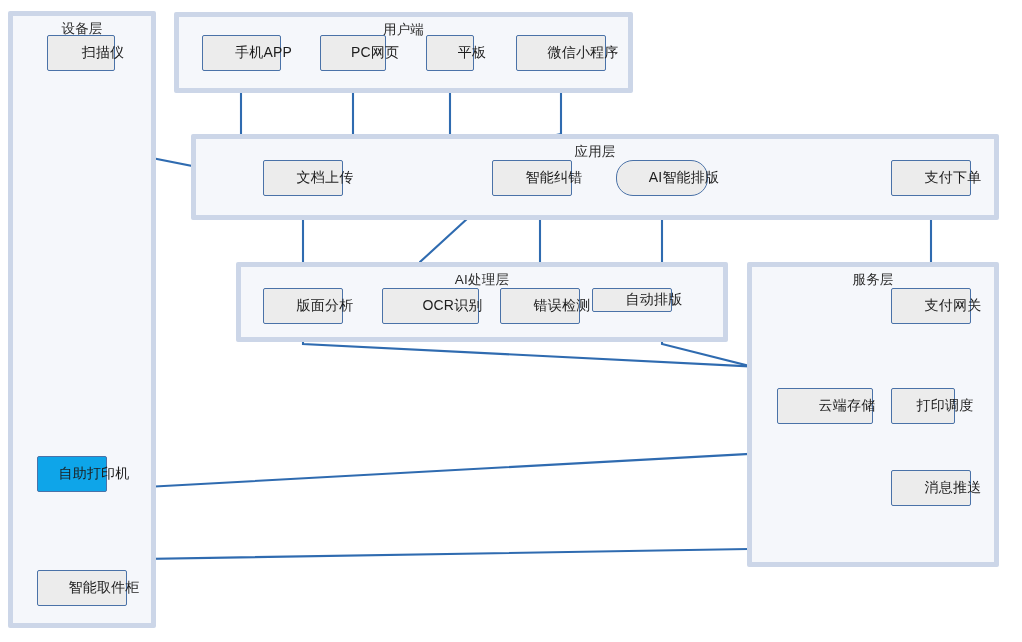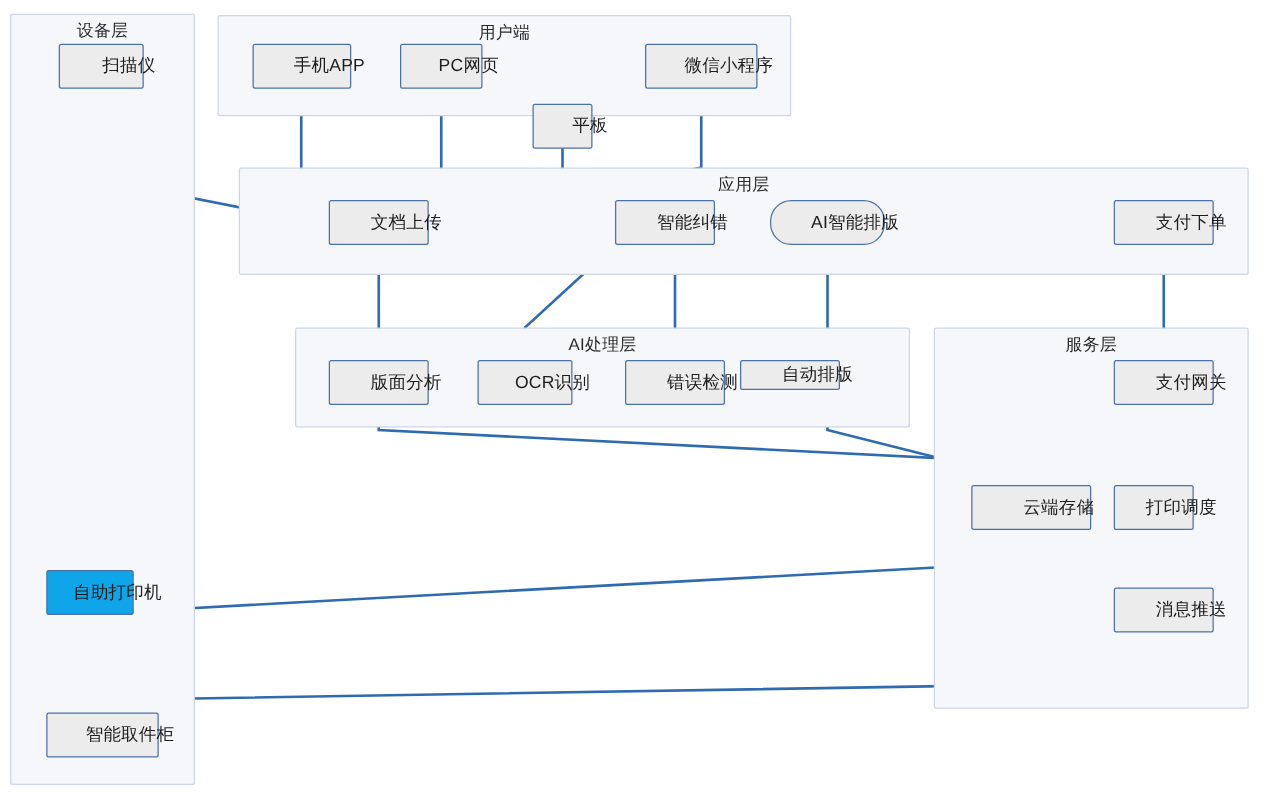--- a/index.html
+++ b/index.html
@@ -24,21 +24,21 @@
     left: 0;
     top: 0;
     width: 1022px;
     height: 642px;
     pointer-events: none;
   }
   .group {
     position: absolute;
     box-sizing: border-box;
     background: #f5f7fb;
-    border: 1px solid #1d4ed8;
+    border: 5px solid #1d4ed8;
     border-radius: 2px;
   }
   .group-title {
     position: absolute;
     box-sizing: border-box;
     width: 100%;
     top: 4px;
     left: 0;
     text-align: center;
     font-size: 13.5px;
@@ -106,28 +106,28 @@
         <div class="group-title">AI处理层</div>
       </div>
       <div class="group" style="left: 747px; top: 262px; width: 252px; height: 305px; background: rgb(245, 247, 251); border-color: rgb(204, 214, 232);">
         <div class="group-title">服务层</div>
       </div>
     </div>
   <div id="node-layer">
       <div class="node" style="left: 47px; top: 35px; width: 68px; height: 36px; background: rgb(236, 236, 236); border-color: rgb(74, 114, 168);">扫描仪</div>
       <div class="node" style="left: 202px; top: 35px; width: 79px; height: 36px; background: rgb(236, 236, 236); border-color: rgb(74, 114, 168);">手机APP</div>
       <div class="node" style="left: 320px; top: 35px; width: 66px; height: 36px; background: rgb(236, 236, 236); border-color: rgb(74, 114, 168);">PC网页</div>
-      <div class="node" style="left: 426px; top: 35px; width: 48px; height: 36px; background: rgb(236, 236, 236); border-color: rgb(74, 114, 168); margin-top: 48px;">平板</div>
+      <div class="node" style="left: 426px; top: 35px; width: 48px; height: 36px; background: rgb(236, 236, 236); border-color: rgb(74, 114, 168);">平板</div>
       <div class="node" style="left: 516px; top: 35px; width: 90px; height: 36px; background: rgb(236, 236, 236); border-color: rgb(74, 114, 168);">微信小程序</div>
       <div class="node" style="left: 263px; top: 160px; width: 80px; height: 36px; background: rgb(236, 236, 236); border-color: rgb(74, 114, 168);">文档上传</div>
       <div class="node" style="left: 492px; top: 160px; width: 80px; height: 36px; background: rgb(236, 236, 236); border-color: rgb(74, 114, 168);">智能纠错</div>
       <div class="node" style="left: 616px; top: 160px; width: 92px; height: 36px; background: rgb(236, 236, 236); border-color: rgb(74, 114, 168); border-radius: 17px;">AI智能排版</div>
       <div class="node" style="left: 891px; top: 160px; width: 80px; height: 36px; background: rgb(236, 236, 236); border-color: rgb(74, 114, 168);">支付下单</div>
       <div class="node" style="left: 263px; top: 288px; width: 80px; height: 36px; background: rgb(236, 236, 236); border-color: rgb(74, 114, 168);">版面分析</div>
-      <div class="node" style="left: 382px; top: 288px; width: 76px; height: 36px; background: rgb(236, 236, 236); border-color: rgb(74, 114, 168);">OCR识别</div>
+      <div class="node" style="left: 382px; top: 288px; width: 97px; height: 36px; background: rgb(236, 236, 236); border-color: rgb(74, 114, 168);">OCR识别</div>
       <div class="node" style="left: 500px; top: 288px; width: 80px; height: 36px; background: rgb(236, 236, 236); border-color: rgb(74, 114, 168);">错误检测</div>
       <div class="node" style="left: 592px; top: 288px; width: 80px; height: 24px; background: rgb(236, 236, 236); border-color: rgb(74, 114, 168); text-align: right;">自动排版</div>
       <div class="node" style="left: 891px; top: 288px; width: 80px; height: 36px; background: rgb(236, 236, 236); border-color: rgb(74, 114, 168);">支付网关</div>
       <div class="node" style="left: 777px; top: 388px; width: 96px; height: 36px; background: rgb(236, 236, 236); border-color: rgb(74, 114, 168);">云端存储</div>
       <div class="node" style="left: 891px; top: 388px; width: 64px; height: 36px; background: rgb(236, 236, 236); border-color: rgb(74, 114, 168);">打印调度</div>
       <div class="node" style="left: 891px; top: 470px; width: 80px; height: 36px; background: rgb(236, 236, 236); border-color: rgb(74, 114, 168);">消息推送</div>
       <div class="node" style="left: 37px; top: 456px; width: 70px; height: 36px; background: #0ea5e9; border-color: rgb(74, 114, 168);">自助打印机</div>
       <div class="node" style="left: 37px; top: 570px; width: 90px; height: 36px; background: rgb(236, 236, 236); border-color: rgb(74, 114, 168);">智能取件柜</div>
     </div>
 

